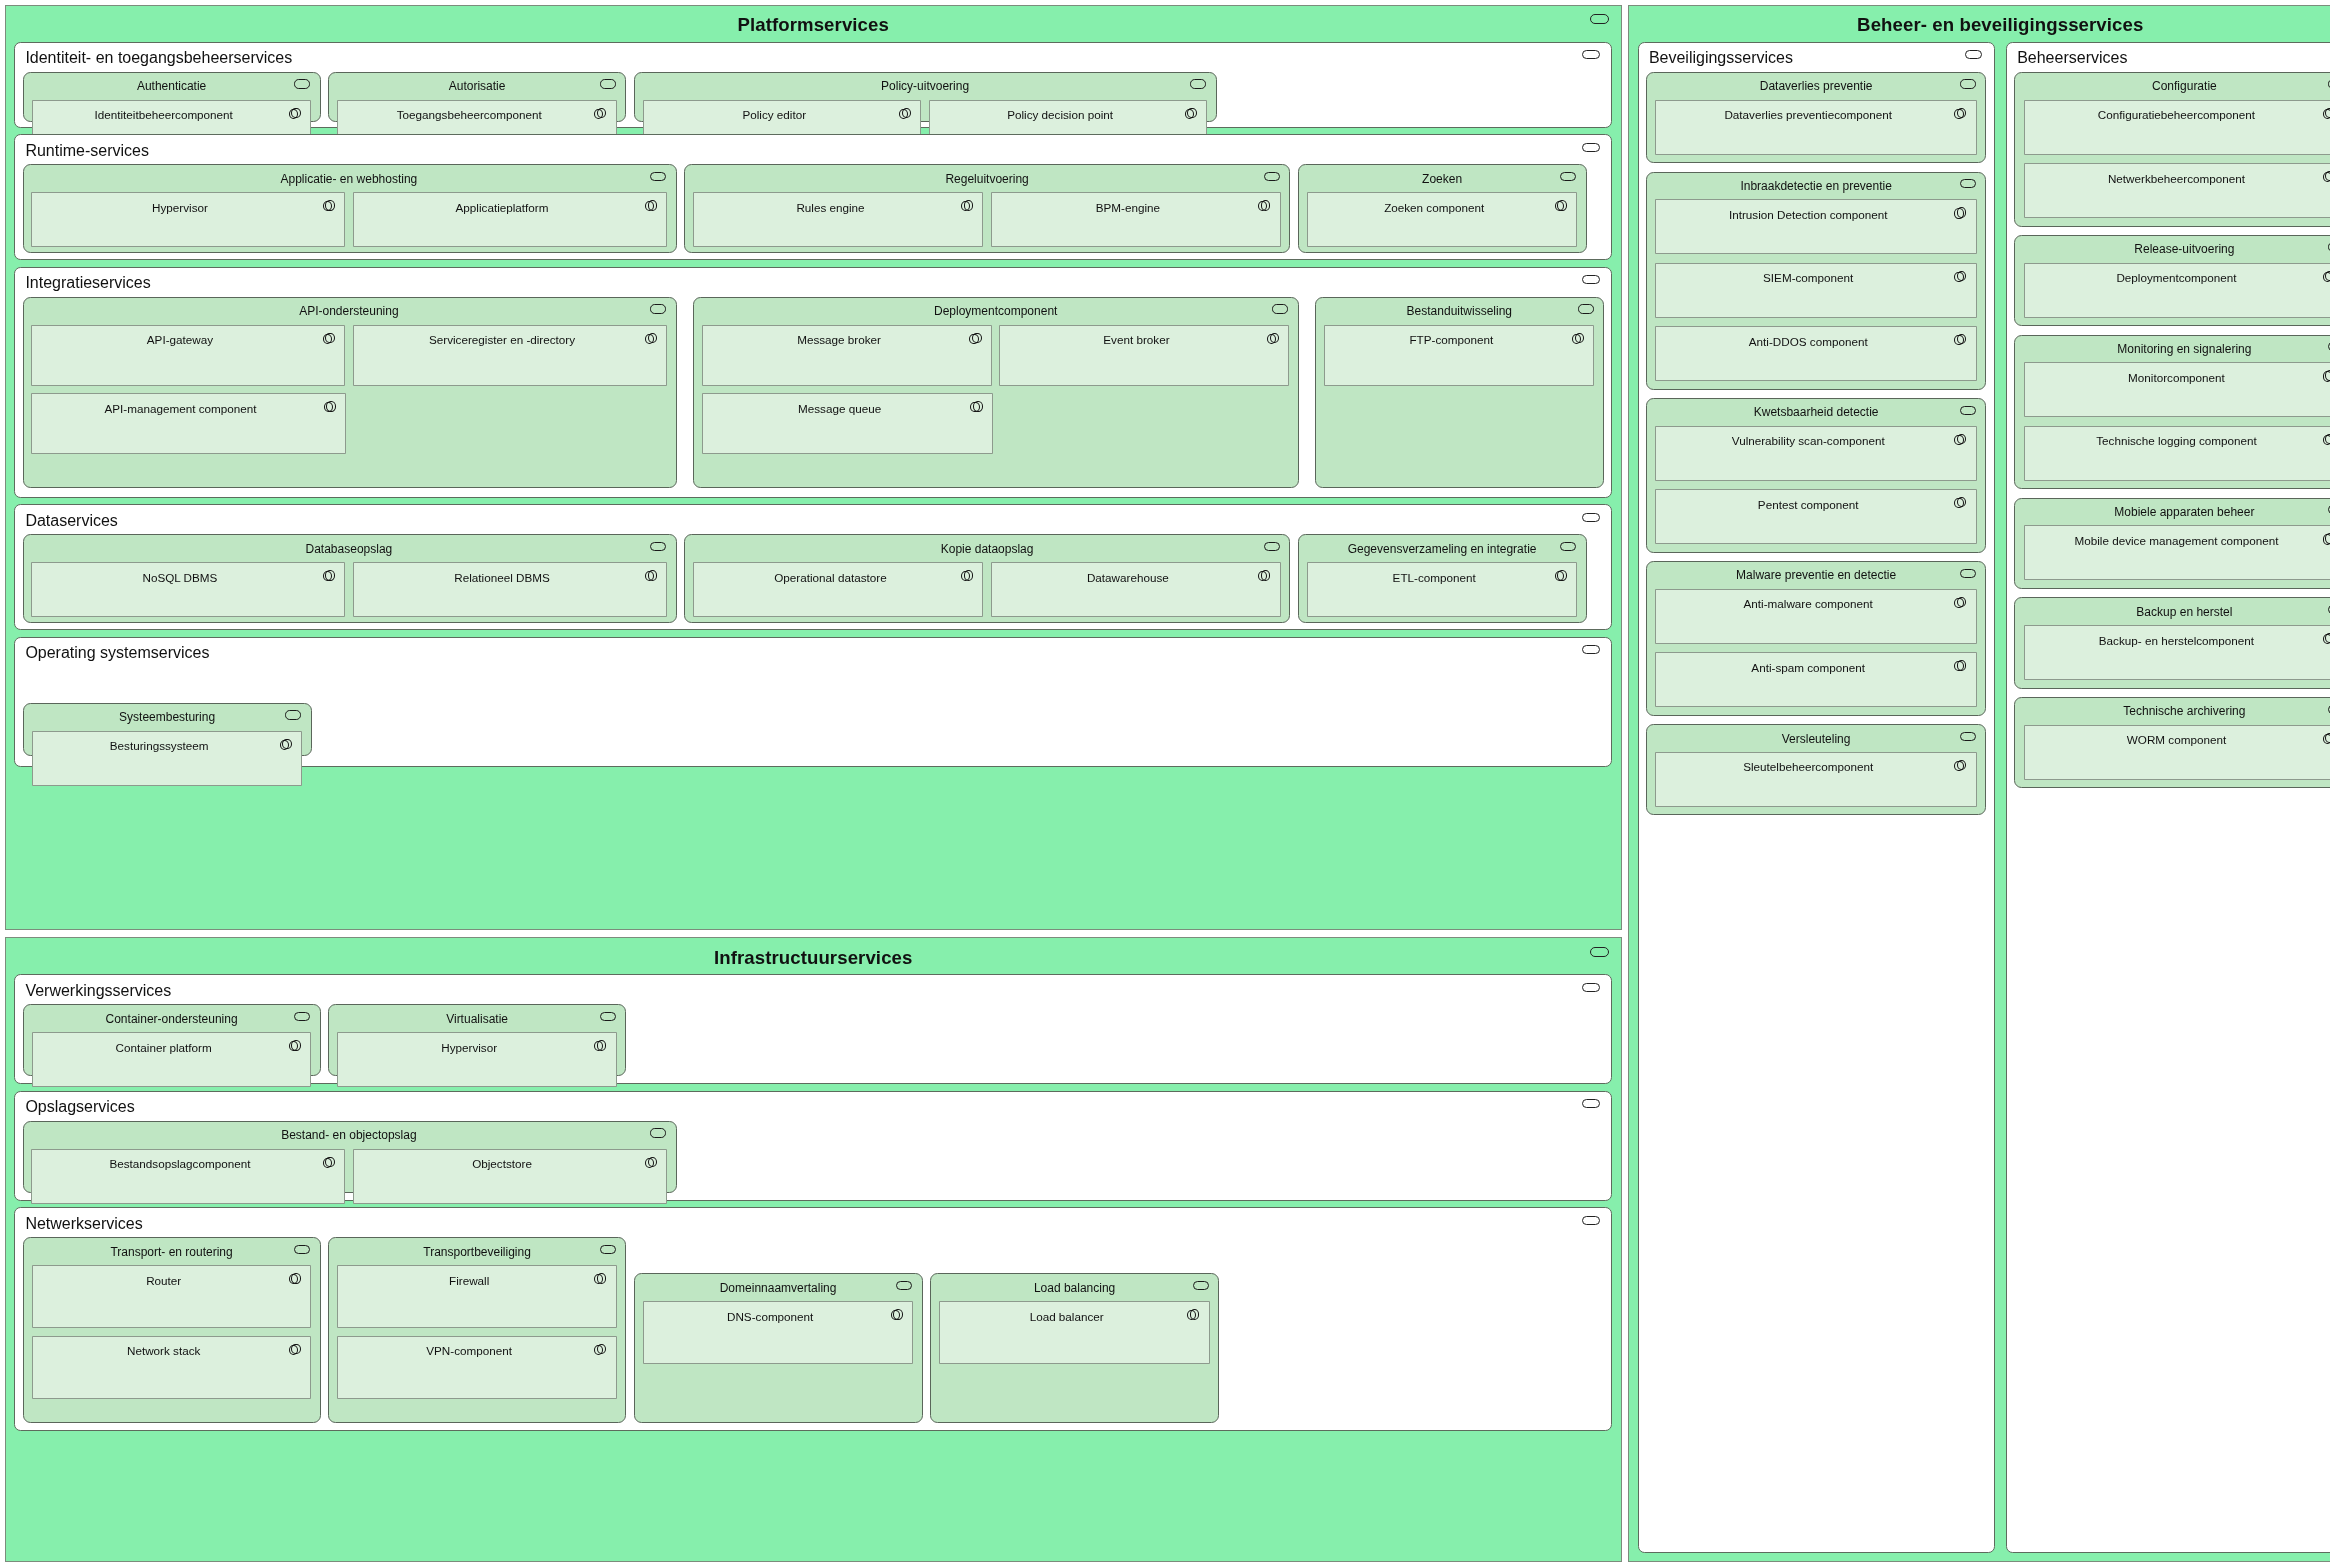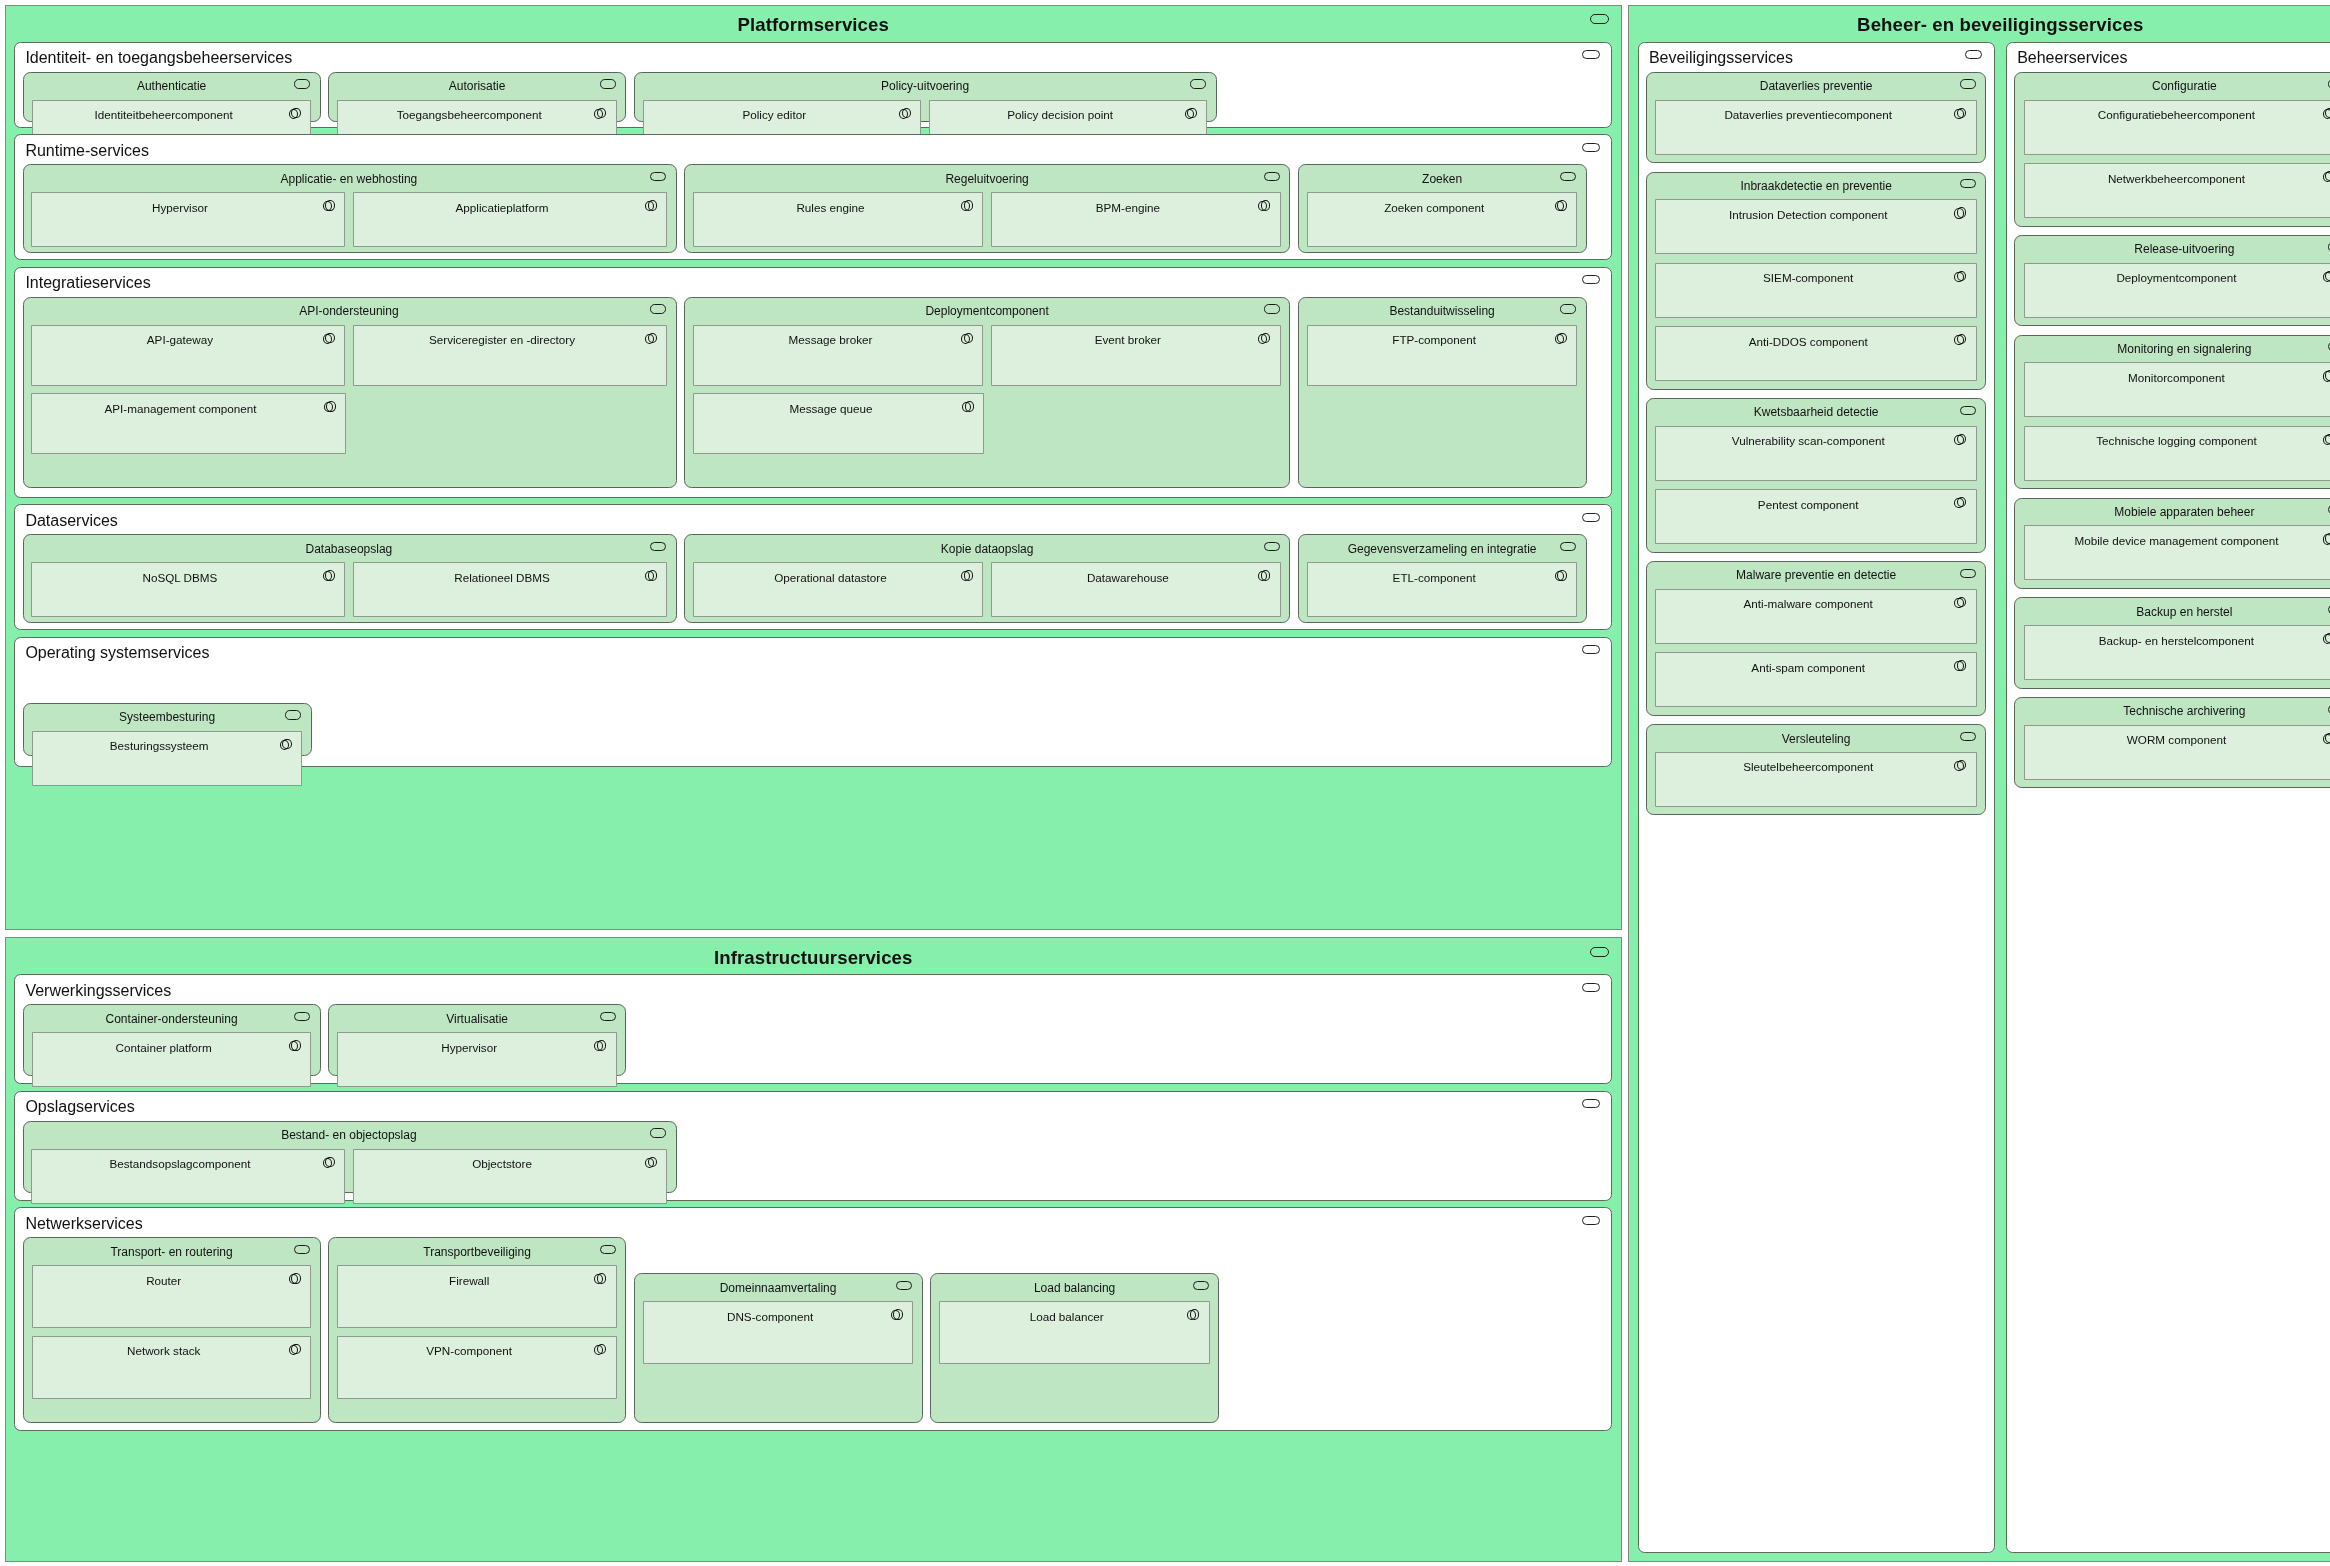--- a/index.html
+++ b/index.html
@@ -270,21 +270,21 @@
                   </span>
               </div>
             </div>
           </div>
         </div>
       </div>
 
       <div class="svcgroup" style="height:231px;">
         <div class="sg-badge"></div>
         <div class="sg-title">Integratieservices</div>
-        <div class="row" style="height:191px;">
+        <div class="row" style="height:191px;justify-content:space-between;">
           <div class="service w-runtime-a">
             <div class="svc-badge"></div>
             <div class="svc-title">API-ondersteuning</div>
             <div class="col">
               <div class="row" style="height:61px;">
                 <div class="component comp-half">
                   <span class="cmp-label">API-gateway</span>
                   <span class="cmp-icon">
                       <i class="c1"></i>
                       <i class="c2"></i>

